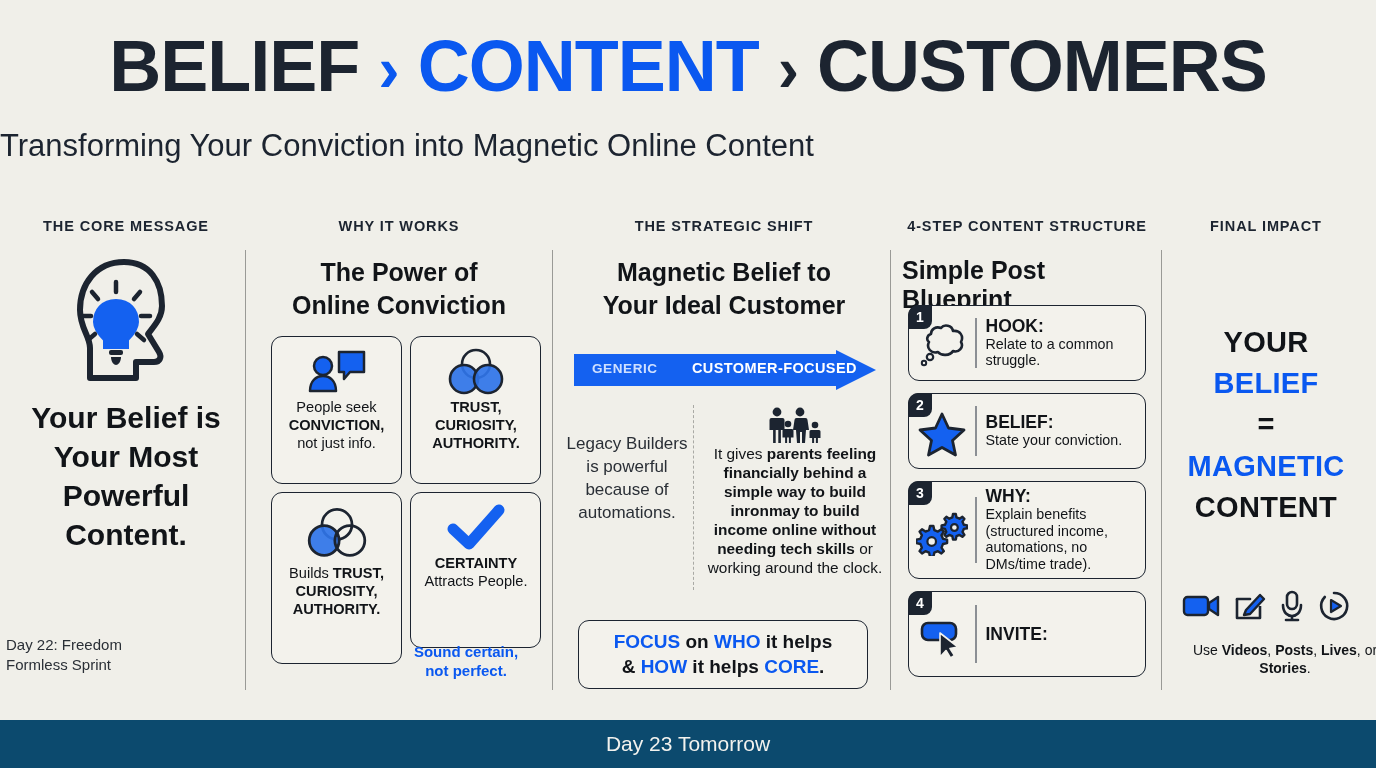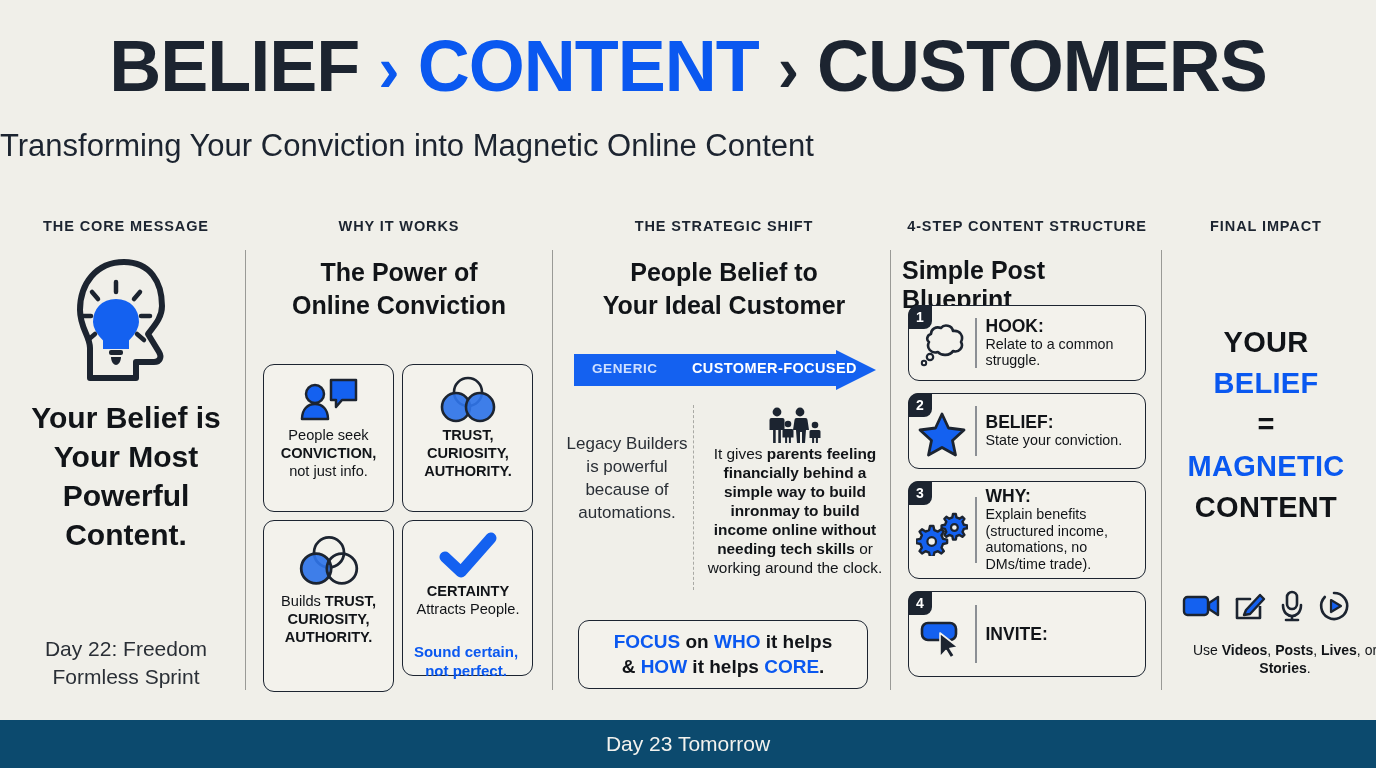--- a/index.html
+++ b/index.html
@@ -38,31 +38,31 @@
   .vdiv { position: absolute; top: 250px; height: 440px; width: 1px; background: #9a9a96; }
 
   
   .c1 { position: absolute; left: 6px; top: 250px; width: 240px; height: 440px; }
   .head-icon { position: absolute; left: 50%; top: 2px; transform: translateX(-50%); }
   .c1-main {
     position: absolute; left: 0; top: 148px; width: 240px; text-align: center;
     font-size: 30px; font-weight: bold; line-height: 1.3; color: #111418;
   }
   .c1-foot {
-    position: absolute; left: 0; top: 385px; width: 240px; text-align: center;
-    font-size: 21px; line-height: 1.35; color: #2a2f36;
+    position: absolute; left: 0; top: 385px; width: 240px; text-align: left;
+    font-size: 15px; line-height: 1.35; color: #2a2f36;
   }
 
   
   .c2 { position: absolute; left: 253px; top: 250px; width: 292px; height: 440px; }
   .c2-title {
     position: absolute; left: 0; top: 6px; width: 292px; text-align: center;
     font-size: 25px; font-weight: bold; line-height: 1.3;
   }
-  .cardgrid { position: absolute; left: 8px; top: 86px; width: 276px; margin-top: 28px; }
+  .cardgrid { position: absolute; left: 16px; top: 86px; width: 276px; }
   .card {
     border: 1.6px solid #1c2430; border-radius: 11px; background: #f3f2ec;
     width: 131px; padding: 9px 6px 10px; text-align: center;
     display: inline-block; vertical-align: top; margin: 0 2px 8px;
   }
   .card .ic { height: 52px; display: flex; align-items: center; justify-content: center; }
   .card .tx { font-size: 14.6px; line-height: 1.25; color: #111418; }
   .card .tx b { font-weight: bold; }
   .c2-note {
     position: absolute; left: 142px; top: 393px; width: 142px; text-align: center;
@@ -270,21 +270,21 @@
     </div>
 
     <div class="c2-note">
       <div>Sound certain,</div>
       <div>not perfect.</div>
     </div>
   </div>
 
   <div class="c3">
     <div class="c3-title">
-      <div>People Belief to</div>
+      <div>Magnetic Belief to</div>
       <div>Your Ideal Customer</div>
     </div>
 
     <div class="arrowbar">
       <div class="body"></div>
       <div class="tip"></div>
       <div class="lbl-left">GENERIC</div>
       <div class="lbl-right">CUSTOMER-FOCUSED</div>
     </div>
 

